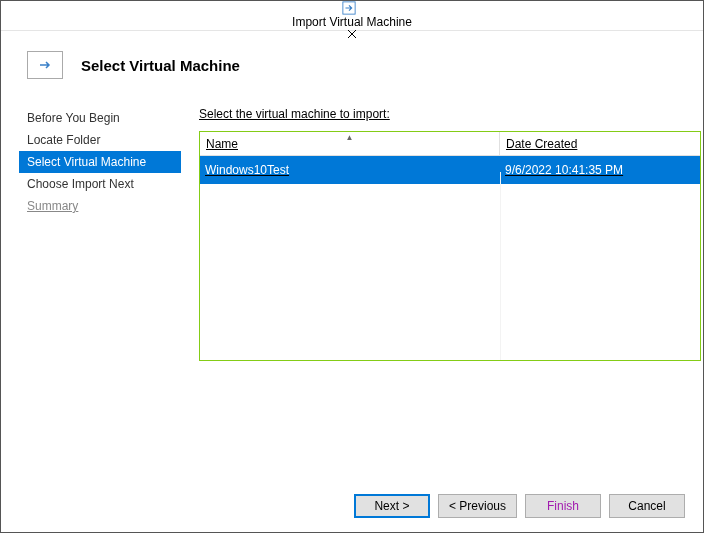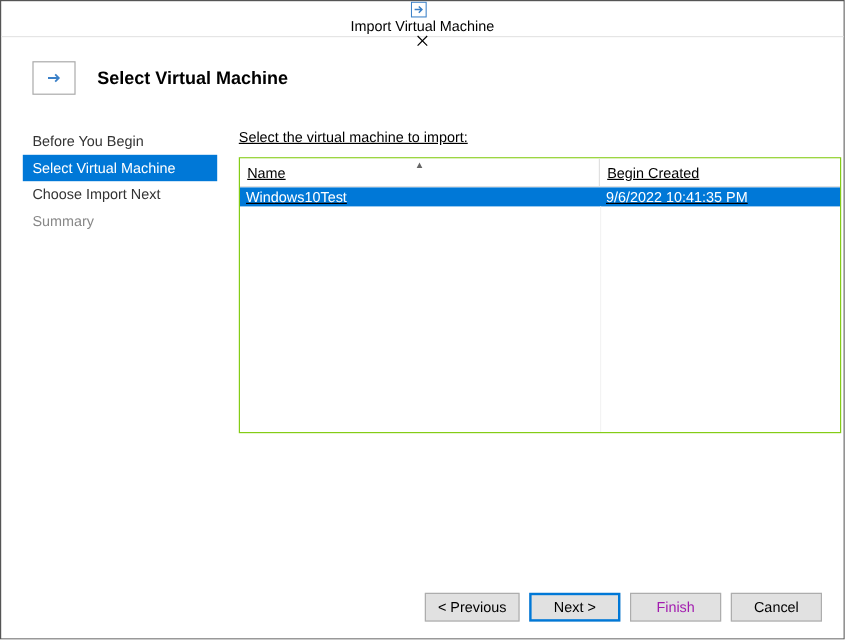--- a/index.html
+++ b/index.html
@@ -9,38 +9,38 @@
     .titlebar-icon { width: 16px; height: 16px; margin-right: 6px; display: flex; align-items: center; justify-content: center; }
     .titlebar-title { font-size: 12px; flex: 1; }
     .close-btn { width: 40px; height: 28px; display: flex; align-items: center; justify-content: center; cursor: pointer; font-size: 14px; }
     .header { padding: 20px 20px 24px 20px; display: flex; align-items: center; gap: 18px; }
     .header-icon { width: 36px; height: 28px; border: 1px solid #aaa; display: flex; align-items: center; justify-content: center; margin-left: 6px; }
     .page-title { font-size: 15px; font-weight: 700; }
     .body { flex: 1; display: flex; padding: 0 2px 0 18px; gap: 18px; min-height: 0; }
     .sidebar { width: 162px; flex-shrink: 0; padding-top: 4px; }
     .sidebar-item { padding: 4px 8px; font-size: 12px; color: #333; cursor: pointer; }
     .sidebar-item.selected { background: #0078d7; color: #fff; }
-    .sidebar-item.disabled { color: #888; cursor: default; }
+    .sidebar-item.disabled { color: #888; cursor: default; text-decoration: underline; }
     .main { flex: 1; display: flex; flex-direction: column; min-width: 0; text-decoration: underline; }
     .instruction { padding: 4px 0 10px 0; font-size: 12px; }
     .grid { border: 1px solid #84cc16; height: 230px; display: flex; flex-direction: column; overflow: hidden; }
     .grid-header { display: flex; background: #fff; height: 24px; border-bottom: 1px solid #e0e0e0; }
     .grid-header-cell { display: flex; align-items: center; padding: 0 6px; font-size: 12px; border-right: 1px solid #e0e0e0; position: relative; }
     .grid-header-cell:last-child { border-right: none; }
     .col-name { width: 300px; }
     .col-date { flex: 1; }
     .sort-arrow { position: absolute; left: 50%; top: 1px; transform: translateX(-50%); font-size: 8px; color: #666; }
     .grid-body { flex: 1; overflow: auto; background: #fff; position: relative; }
     .grid-body::after {
       content: "";
       position: absolute;
       left: 300px; top: 16px; bottom: 0; width: 1px;
       background: #f3f3f3;
     }
-    .grid-row { display: flex; height: 16px; font-size: 12px; cursor: pointer; }
+    .grid-row { display: flex; height: 28px; font-size: 12px; cursor: pointer; }
     .grid-row.selected { background: #0078d7; color: #fff; }
     .grid-cell { padding: 0 5px; display: flex; align-items: center; overflow: hidden; white-space: nowrap; }
     .footer { padding: 14px 18px; display: flex; justify-content: flex-end; gap: 8px; }
     .btn { min-width: 76px; height: 24px; border: 1px solid #adadad; background: #e1e1e1; font-size: 12px; cursor: pointer; padding: 0 10px; }
     .btn.primary { border: 2px solid #0078d7; background: #e1e1e1; }
     .btn:disabled { color: #a21caf; cursor: default; background: #e1e1e1; }
   </style>
 </head>
 <body>
 
@@ -65,46 +65,47 @@
       <svg width="16" height="14" viewBox="0 0 16 14">
           <path d="M3 7 L11 7 M9 4 L12 7 L9 10" stroke="#3a80c8" stroke-width="1.5" fill="none"></path>
         </svg>
     </div>
     <div class="page-title">Select Virtual Machine</div>
   </div>
 
   <div class="body">
     <div class="sidebar">
       <div class="sidebar-item">Before You Begin</div>
+      <div class="sidebar-item">Locate Folder</div>
       <div class="sidebar-item selected">Select Virtual Machine</div>
       <div class="sidebar-item">Choose Import Next</div>
       <div class="sidebar-item disabled">Summary</div>
     </div>
 
     <div class="main">
       <div class="instruction">Select the virtual machine to import:</div>
       <div class="grid">
         <div class="grid-header">
           <div class="grid-header-cell col-name">
             <span>Name</span>
             <span class="sort-arrow">▲</span>
           </div>
           <div class="grid-header-cell col-date">
-            <span>Begin Created</span>
+            <span>Date Created</span>
           </div>
         </div>
         <div class="grid-body">
           <div class="grid-row selected">
             <div class="grid-cell col-name">Windows10Test</div>
             <div class="grid-cell col-date">9/6/2022 10:41:35 PM</div>
           </div>
         </div>
       </div>
     </div>
   </div>
 
   <div class="footer">
+    <button class="btn primary">Next &gt;</button>
     <button class="btn">&lt; Previous</button>
-    <button class="btn primary">Next &gt;</button>
     <button class="btn" disabled="">Finish</button>
     <button class="btn">Cancel</button>
   </div>
 </div>
 
 </body></html>

